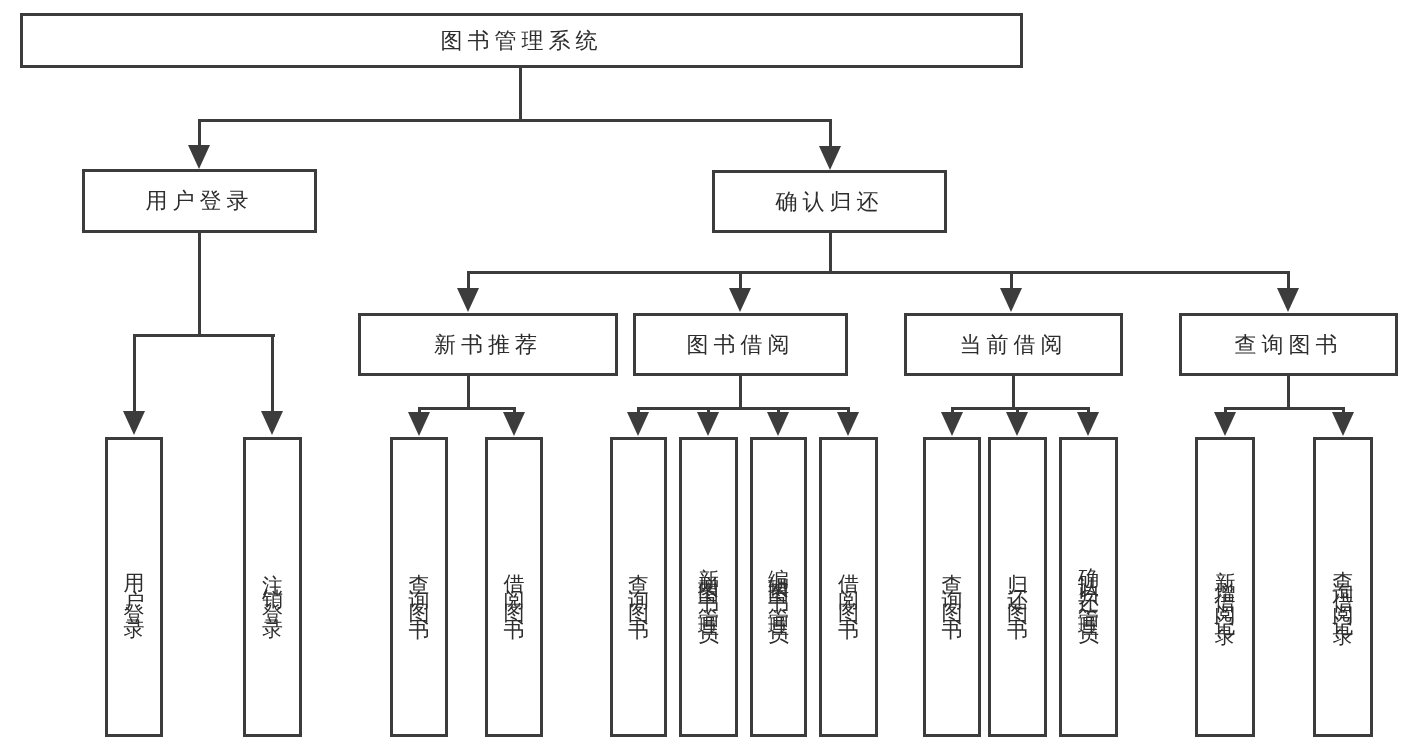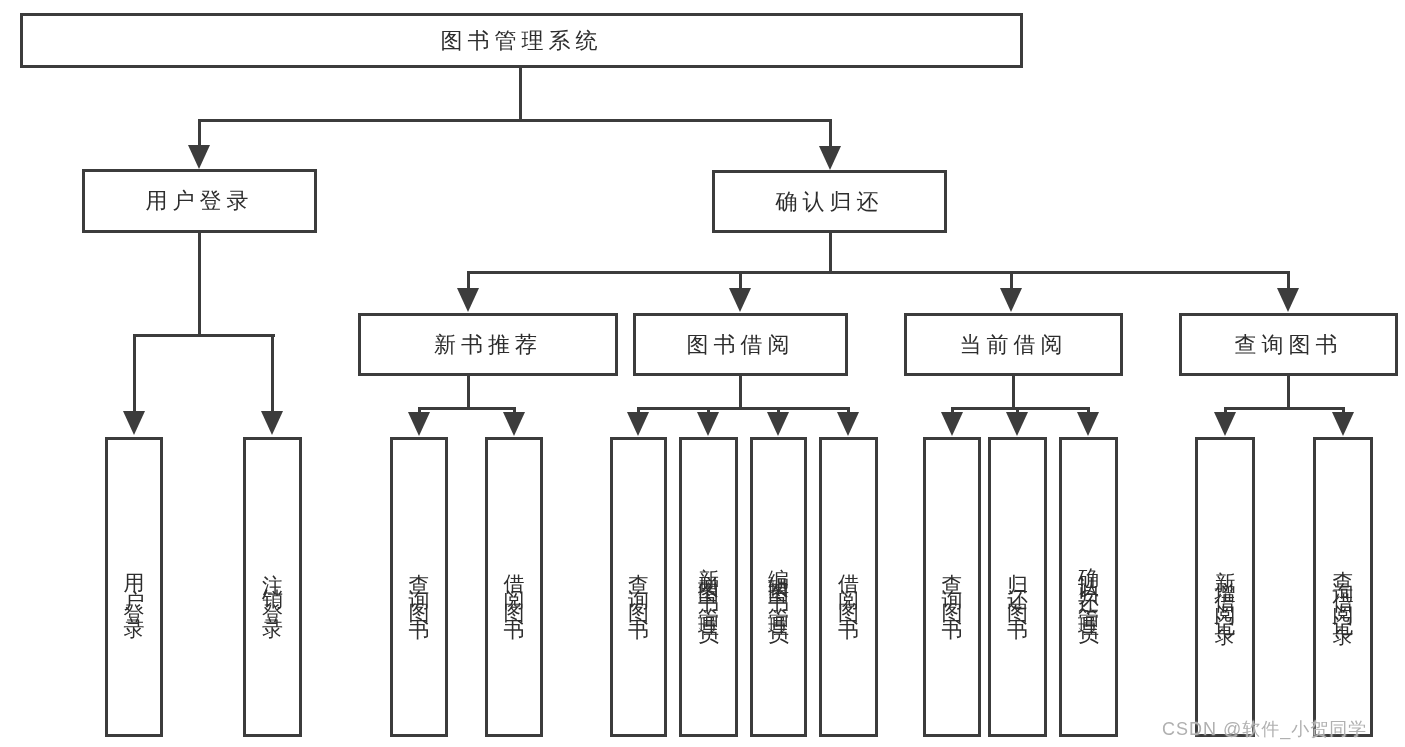--- a/index.html
+++ b/index.html
@@ -177,15 +177,14 @@
   <div class="node vnode vt-l" style="left:750px;top:437px;width:57px;height:300px">编辑图书（管理员）</div>
   <div class="node vnode vt-s" style="left:819px;top:437px;width:59px;height:300px">借阅图书</div>
 
   <div class="node vnode vt-s" style="left:923px;top:437px;width:58px;height:300px">查询图书</div>
   <div class="node vnode vt-s" style="left:988px;top:437px;width:59px;height:300px">归还图书</div>
   <div class="node vnode vt-l" style="left:1059px;top:437px;width:59px;height:300px">确认归还（管理员）</div>
 
   <div class="node vnode vt-m" style="left:1195px;top:437px;width:60px;height:300px">新增借阅记录</div>
   <div class="node vnode vt-m" style="left:1313px;top:437px;width:60px;height:300px">查询借阅记录</div>
 
-  <div class="watermark">CSDN @软件_小贺同学</div>
 
 </div>
 
 </body></html>

